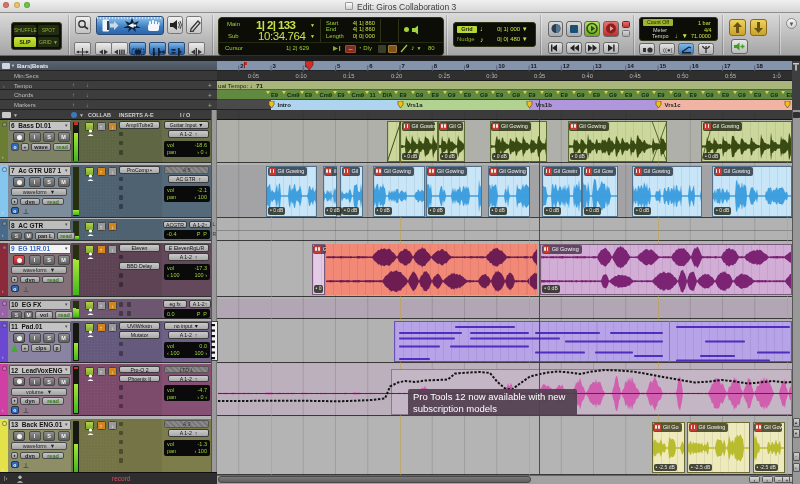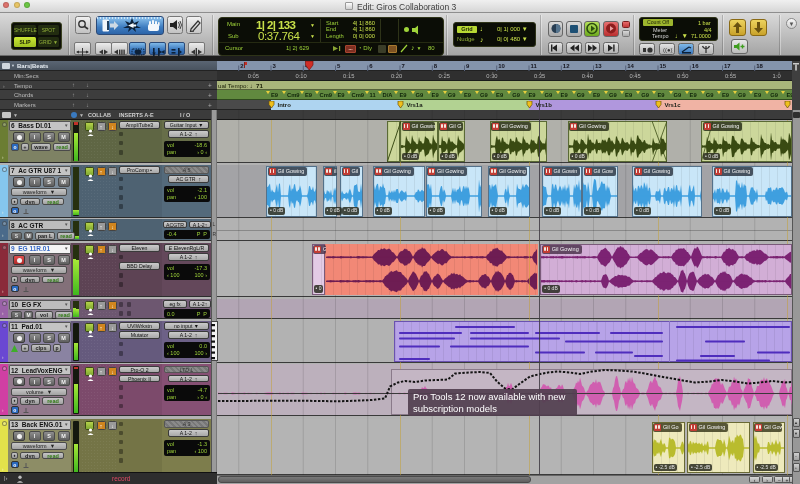--- a/index.html
+++ b/index.html
@@ -128,21 +128,21 @@
         <rect x="5.6" y="1" width="1.4" height="8"></rect>
         <polygon points="1,5 5,2.6 5,7.4"></polygon>
         <polygon points="8,2.6 12,5 8,7.4"></polygon>
       </g>
     </svg></div>
 <div class="ab" style="left:218px;top:17px;width:226px;height:38.5px;background:#0b0d06;border-radius:4px;border:1px solid #2e3318;"></div>
 <div class="tx grn" style="left:227px;top:20.5px;font-size:6px;">Main</div>
 <div class="tx" style="left:256px;top:18.5px;font-size:11.5px;font-weight:bold;color:#c9e04a;letter-spacing:-0.6px;">1| 2| 133</div>
 <div class="tx" style="left:310px;top:22px;font-size:5px;color:#c9e04a;">▼</div>
 <div class="tx grn" style="left:228px;top:33px;font-size:6px;">Sub</div>
-<div class="tx" style="left:258px;top:29.5px;font-size:11.5px;color:#c9e04a;letter-spacing:-0.4px;">0:37.764</div>
+<div class="tx" style="left:258px;top:29.5px;font-size:11.5px;color:#c9e04a;letter-spacing:-0.4px;">10:34.764</div>
 <div class="tx" style="left:310px;top:33px;font-size:5px;color:#c9e04a;">▼</div>
 <div class="ab" style="left:320px;top:19px;width:1px;height:23px;background:#2e3318;"></div>
 <div class="tx grn" style="left:326px;top:19.5px;font-size:5.8px;">Start</div>
 <div class="tx" style="left:347px;top:19.5px;font-size:5.8px;color:#c9e04a;width:28px;text-align:right;">4| 1| 860</div>
 <div class="tx grn" style="left:326px;top:26.1px;font-size:5.8px;">End</div>
 <div class="tx" style="left:347px;top:26.1px;font-size:5.8px;color:#c9e04a;width:28px;text-align:right;">4| 1| 860</div>
 <div class="tx grn" style="left:326px;top:32.7px;font-size:5.8px;">Length</div>
 <div class="tx" style="left:347px;top:32.7px;font-size:5.8px;color:#c9e04a;width:28px;text-align:right;">0| 0| 000</div>
 <div class="ab" style="left:380px;top:19px;width:1px;height:23px;background:#2e3318;"></div>
 <div class="ab" style="left:398px;top:19px;width:1px;height:23px;background:#2e3318;"></div>

